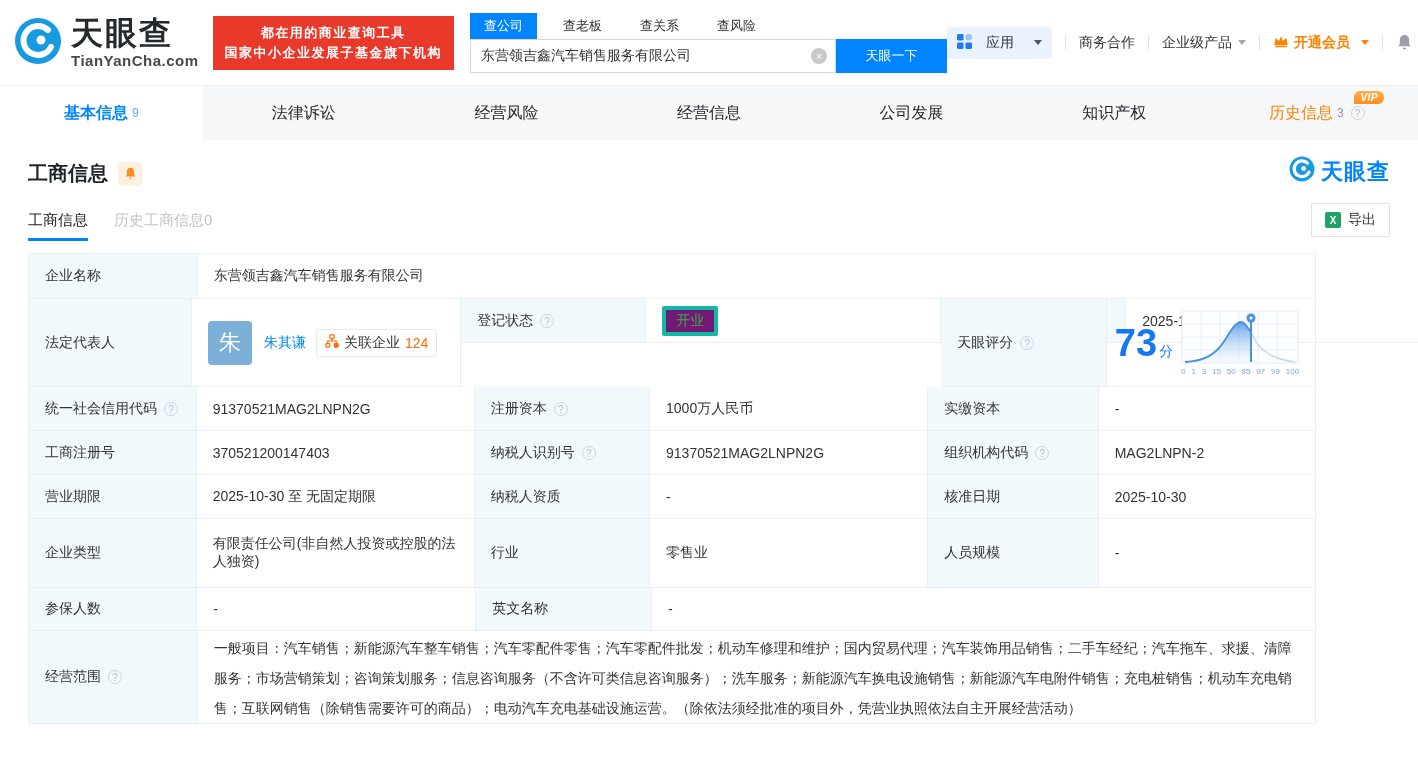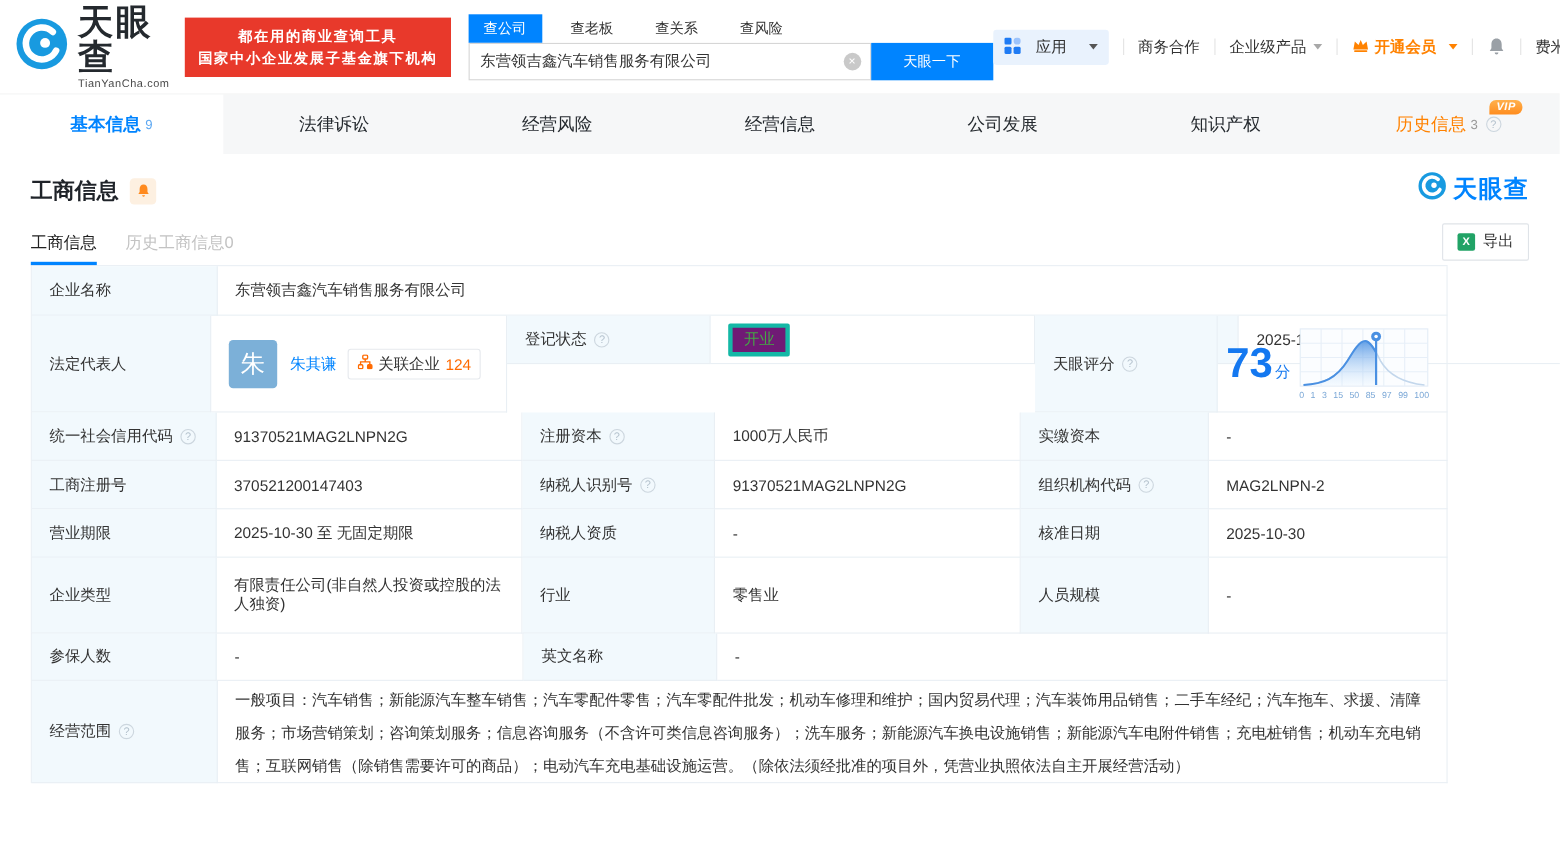--- a/index.html
+++ b/index.html
@@ -4,21 +4,21 @@
 <style>
   *{box-sizing:border-box}
   html,body{margin:0;padding:0}
   body{width:1418px;height:783px;background:#fff;overflow:hidden;
        font-family:"Liberation Sans","DejaVu Sans",sans-serif;color:#333}
 
   
   .topbar{display:flex;align-items:center;height:86px;padding:8px 16px 8px 14px;border-bottom:1px solid #f2f2f2}
   .logo{display:flex;align-items:center;gap:9px;cursor:pointer}
   .logo-cn{font-size:32px;font-weight:800;color:#24292e;letter-spacing:2px;line-height:1}
-  .logo-en{font-size:10px;font-weight:normal;color:#4a4a4a;letter-spacing:.5px;margin-top:3px}
+  .logo-en{font-size:15px;font-weight:bold;color:#4a4a4a;letter-spacing:.5px;margin-top:3px}
   .slogan{background:#e8392b;color:#fff;font-size:13px;font-weight:bold;padding:7px 12px;line-height:20px;
           margin-left:14px;letter-spacing:1.5px;text-align:center;white-space:nowrap}
   .search-area{margin-left:16px}
   .search-tabs{display:flex;align-items:center;gap:14px;height:26px}
   .st{font-size:13px;color:#333;padding:4px 12px;cursor:pointer}
   .st.on{background:#0084ff;color:#fff;padding:4px 14px}
   .search-row{display:flex;align-items:center}
   .search-box{display:flex;align-items:center;width:366px;height:34px;border:1px solid #d6d6d6;background:#fff;padding-right:8px}
   .search-box input{border:0;outline:0;flex:1;font-size:14px;padding:0 10px;color:#333;font-family:inherit;background:transparent}
   .clr{width:16px;height:16px;border-radius:50%;background:#c9c9c9;color:#fff;display:flex;align-items:center;justify-content:center;font-size:11px;cursor:pointer}
@@ -52,21 +52,21 @@
   .sub-tabs{position:relative;margin-top:20px;display:flex;align-items:flex-end;gap:26px;height:34px}
   .stab2{font-size:15px;color:#222;padding-bottom:11px;position:relative;cursor:pointer}
   .stab2.active::after{content:"";position:absolute;left:0;right:0;bottom:0;height:3px;background:#0084ff}
   .stab2.muted{color:#c3c3c3}
   .export-btn{position:absolute;right:0;top:-4px;display:inline-flex;align-items:center;gap:7px;padding:7px 13px;
               border:1px solid #dfe3e8;border-radius:2px;background:#fff;font-size:14px;color:#333;cursor:pointer;font-family:inherit}
   .xls{width:16px;height:16px;border-radius:2px;background:#21a366;color:#fff;font-size:10px;font-weight:bold;display:flex;align-items:center;justify-content:center}
   .xls::before{content:"X"}
 
   
-  .tbl{width:1288px;border-top:1px solid #e9eff4;border-left:1px solid #e9eff4;font-size:14px}
+  .tbl{width:1288px;margin-top:12px;border-top:1px solid #e9eff4;border-left:1px solid #e9eff4;font-size:14px}
   .tr{display:flex;align-items:stretch}
   .c{border-right:1px solid #e9eff4;border-bottom:1px solid #e9eff4;display:flex;align-items:center;padding:0 16px}
   .lbl{background:#f2f9fd;color:#333}
   .w1{width:177px}.w2{width:295px}.w3{width:185px}.w4{width:295px}.w5{width:180px}.w6{width:230px}
   .sp5{width:1185px}.sp3{width:705px}
   .h45{height:45px}.h44{height:44px}.h88{height:88px}.h69{height:69px}.h43{height:43px}.h93{height:93px}
   .midcol{display:flex;flex-direction:row;width:480px}
   .subrow{display:flex;height:44px}
   .q{width:14px;height:14px;border-radius:50%;border:1px solid #ccd6de;color:#b4c2cd;font-size:10px;line-height:13px;
      text-align:center;display:inline-block;margin-left:7px;flex:none}

